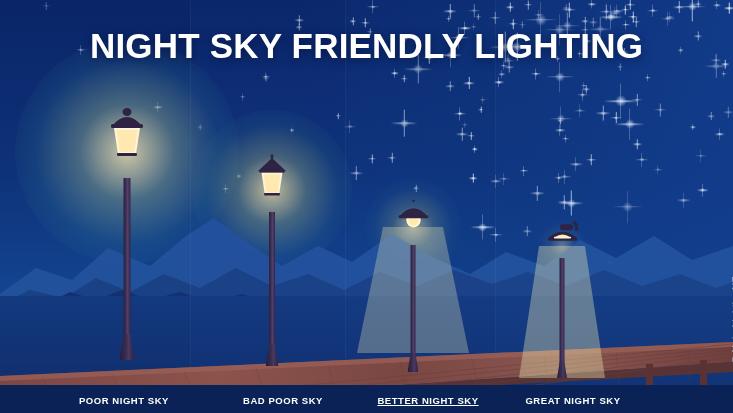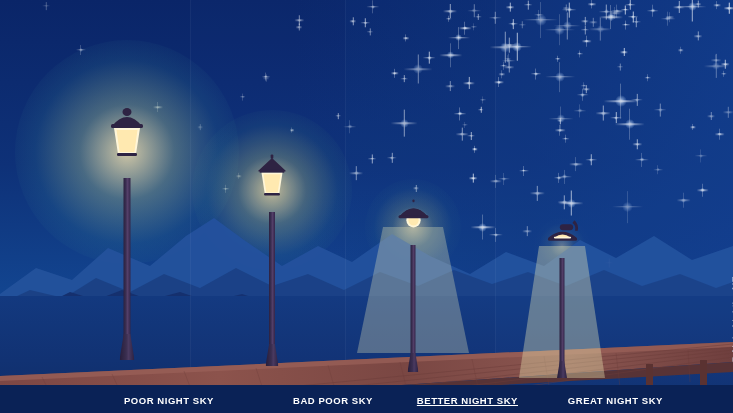--- a/index.html
+++ b/index.html
@@ -86,21 +86,21 @@
 
   
   .caption-bar {
     position:absolute; left:0; bottom:0; width:733px; height:28px;
     background:#0a2256;
   }
   .caption {
     position:absolute; bottom:7px;
     color:#ffffff; font-size:9.5px; font-weight:bold;
     letter-spacing:.55px; white-space:nowrap;
-    text-align:right;
+    text-align:center;
   }
 
   
   .watermark {
     position:absolute; right:2px; top:276px;
     transform:rotate(-90deg); transform-origin:100% 0;
     color:rgba(200,215,240,.62);
     font-size:10px; letter-spacing:.3px; white-space:nowrap;
   }
 </style>
@@ -390,20 +390,21 @@
         <rect x="33" y="20" width="20" height="9" rx="4.5" fill="#2e2343"></rect>
         <path d="M16,42 Q37,24 58,42 Z" fill="#2e2343"></path>
         <rect x="15" y="40" width="44" height="5" rx="2.4" fill="#2e2343"></rect>
         <path d="M25,40 Q37,31 49,40 Z" fill="#ffe9b0"></path>
         <rect x="24" y="39" width="26" height="2.4" rx="1.2" fill="#fff6d8"></rect>
         <path d="M16,42 Q37,25 58,42 L58,40 Q37,23 16,40 Z" fill="#2e2343"></path>
         </svg>
       </div>
     </div>
 
+  <div class="title">NIGHT SKY FRIENDLY LIGHTING</div>
 
   <div class="caption-bar"></div>
   <div id="captions">
       <div class="caption" style="left: 34px; width: 180px;">POOR NIGHT SKY</div>
       <div class="caption" style="left: 193px; width: 180px;">BAD POOR SKY</div>
       <div class="caption" style="left: 338px; width: 180px; text-decoration: underline;">BETTER NIGHT SKY</div>
       <div class="caption" style="left: 483px; width: 180px;">GREAT NIGHT SKY</div>
     </div>
 
   <div class="watermark">@AlphaLightingNZ</div>

